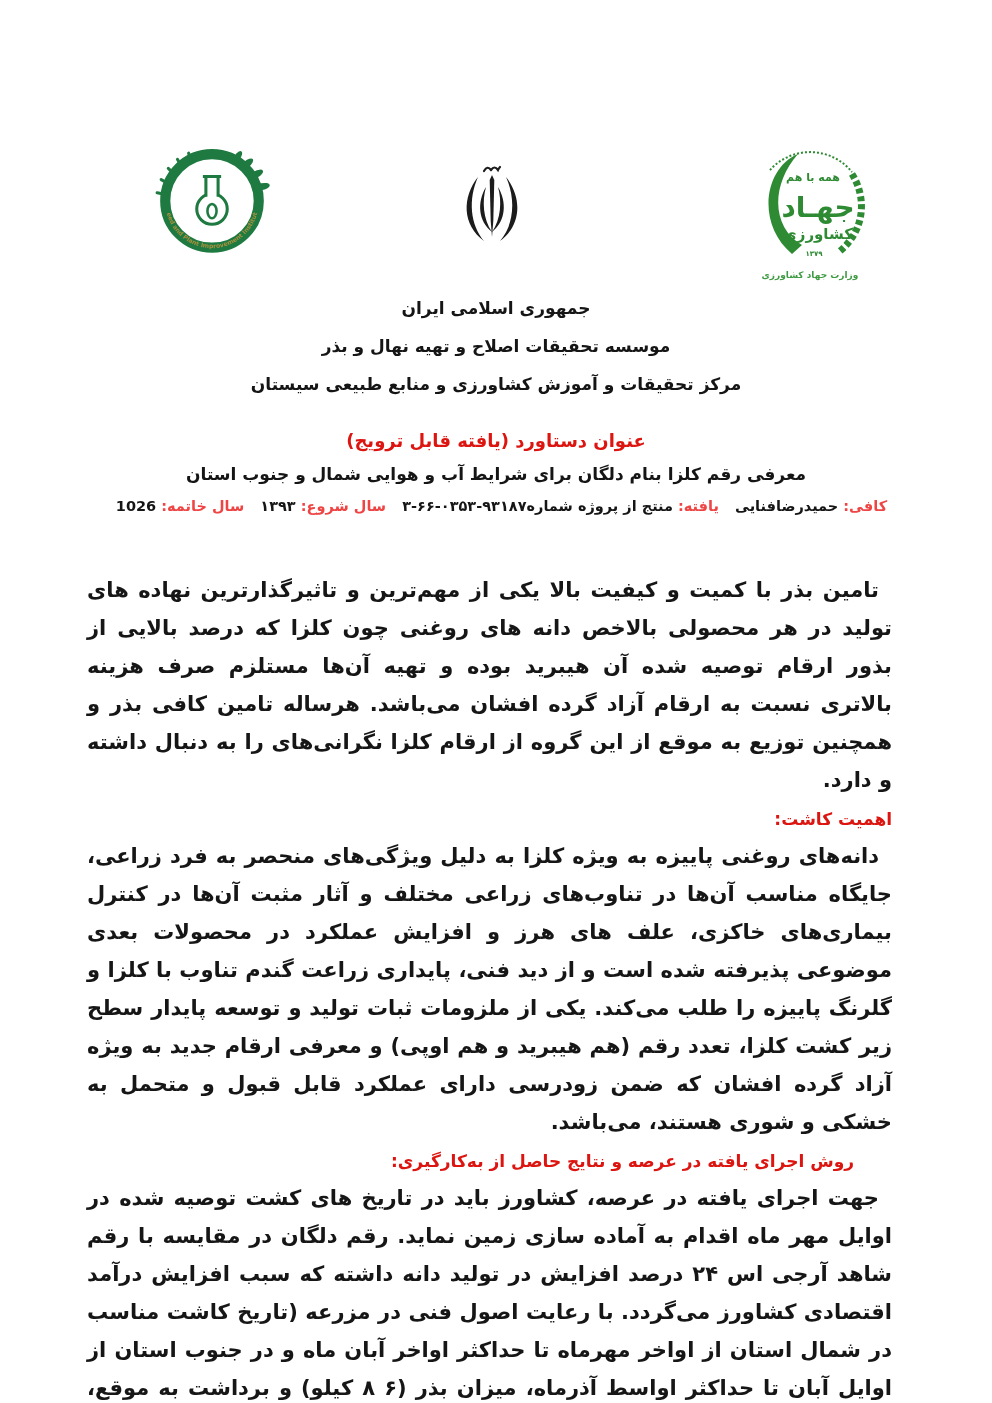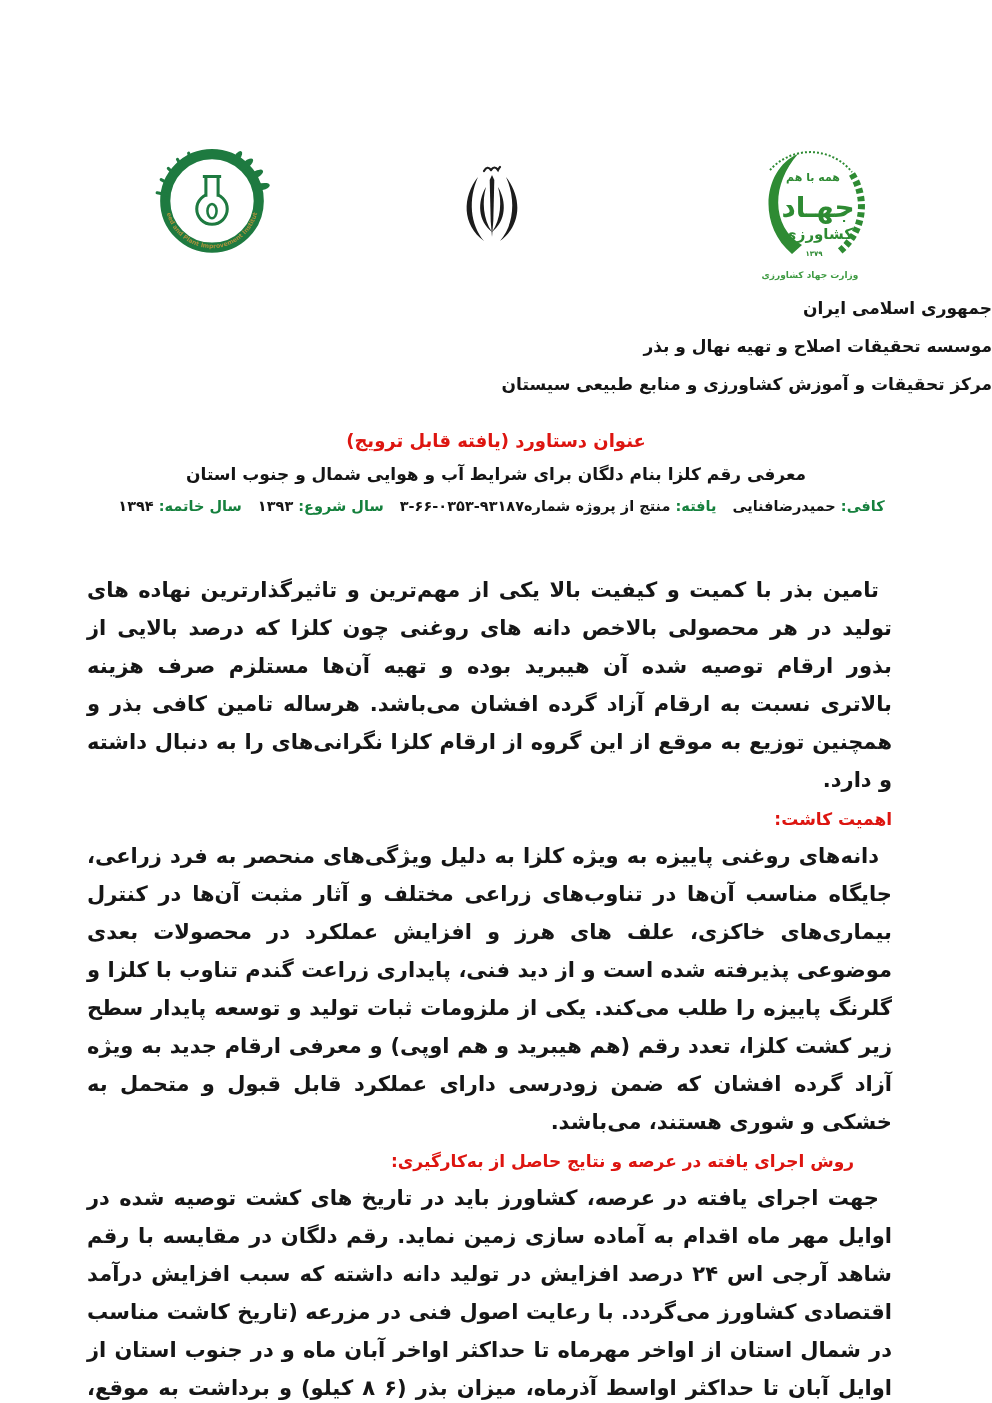--- a/index.html
+++ b/index.html
@@ -15,30 +15,30 @@
   
   .logo { position:absolute;text-align:right; }
   .logo-left   { left:150px; top:144px; width:124px; height:124px; }
   .logo-center { left:450px; top:163px; width:84px;  height:88px;  }
   .logo-right  { left:740px; top:138px; width:140px; height:146px; }
   .logo svg { width:100%; height:100%; display:block; }
 
   
   .org-header {
     position:absolute; top:289px; left:0; right:0;
-    text-align:right; font-size:17px; font-weight:bold;
+    text-align:center; font-size:17px; font-weight:bold;
     color:#151515; line-height:38px;
   }
 
   
   .title-block { position:absolute; top:427px; left:0; right:0; text-align:center; }
   .achievement-title { font-size:18px; font-weight:bold; color:#dd1510; line-height:28px; }
   .finding-title { font-size:17px; font-weight:bold; color:#151515; margin-top:9px; }
   .meta-line { font-size:14.5px; font-weight:bold; color:#151515; margin-top:14px; }
-  .m-lbl { color:#15803d; }
+  .m-lbl { color:#ef4444; }
   .m-val { margin-left:11px; }
 
   
   .content { position:absolute; top:571px; right:100px; left:87px; color:#161616; }
   .sec-heading {
     font-size:17px; font-weight:bold; color:#dd1510;
     margin:0 0 3px 0; line-height:30px;
   }
   .sec-heading.indented { padding-right:38px; }
   .body-par {
@@ -125,21 +125,21 @@
     <div class="achievement-title">عنوان دستاورد (یافته قابل ترویج)</div>
     <div class="finding-title">معرفی رقم کلزا بنام دلگان برای شرایط آب و هوایی شمال و جنوب استان</div>
     <div class="meta-line">
       <span class="m-lbl">کافی:</span>
       <span class="m-val">حمیدرضافنایی</span>
       <span class="m-lbl">یافته:</span>
       <span class="m-val">منتج از پروژه شماره۹۳۱۸۷-۰۳۵۳-۶۶-۳</span>
       <span class="m-lbl">سال شروع:</span>
       <span class="m-val">۱۳۹۳</span>
       <span class="m-lbl">سال خاتمه:</span>
-      <span class="m-val">۱۳۹۴</span>
+      <span class="m-val">1026</span>
     </div>
   </div>
 
   <div class="content">
     <p class="body-par">تامین بذر با کمیت و کیفیت بالا یکی از مهم‌ترین و تاثیرگذارترین نهاده های تولید در هر محصولی بالاخص دانه های روغنی چون کلزا که درصد بالایی از بذور ارقام توصیه شده آن هیبرید بوده و تهیه آن‌ها مستلزم صرف هزینه بالاتری نسبت به ارقام آزاد گرده افشان می‌باشد. هرساله تامین کافی بذر و همچنین توزیع به موقع از این گروه از ارقام کلزا نگرانی‌های را به دنبال داشته و دارد.</p>
 
     <div class="sec-heading">اهمیت کاشت:</div>
     <p class="body-par">دانه‌های روغنی پاییزه به ویژه کلزا به دلیل ویژگی‌های منحصر به فرد زراعی، جایگاه مناسب آن‌ها در تناوب‌های زراعی مختلف و آثار مثبت آن‌ها در کنترل بیماری‌های خاکزی، علف های هرز و افزایش عملکرد در محصولات بعدی موضوعی پذیرفته شده است و از دید فنی، پایداری زراعت گندم تناوب با کلزا و گلرنگ پاییزه را طلب می‌کند. یکی از ملزومات ثبات تولید و توسعه پایدار سطح زیر کشت کلزا، تعدد رقم (هم هیبرید و هم اوپی) و معرفی ارقام جدید به ویژه آزاد گرده افشان که ضمن زودرسی دارای عملکرد قابل قبول و متحمل به خشکی و شوری هستند، می‌باشد.</p>
 
     <div class="sec-heading indented">روش اجرای یافته در عرصه و نتایج حاصل از به‌کارگیری:</div>

